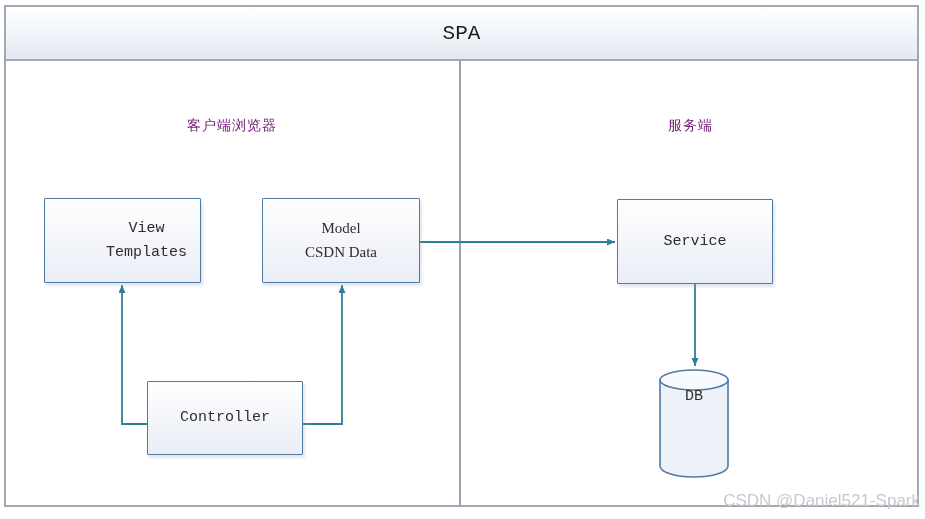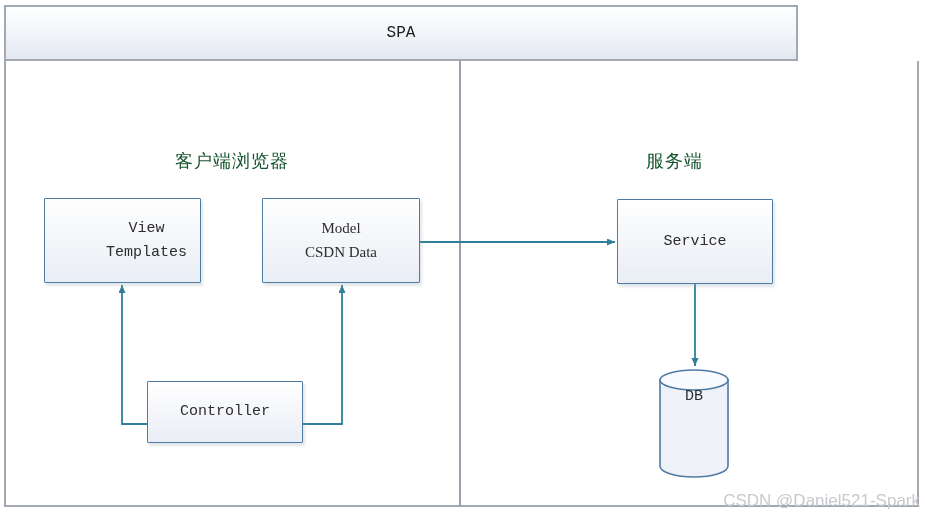--- a/index.html
+++ b/index.html
@@ -12,29 +12,29 @@
     position: relative;
     width: 925px;
     height: 519px;
     background: #ffffff;
     overflow: hidden;
   }
   
   .spa-header {
     position: absolute;
     left: 4px; top: 5px;
-    width: 794px; height: 56px;
+    width: 915px; height: 56px;
     box-sizing: border-box;
     border: 2px solid #a2a9b2;
     background: linear-gradient(180deg, #feffff 0%, #f2f5f9 50%, #e3e8f1 100%);
     display: flex;
     align-items: center;
     justify-content: center;
     font-family: "Liberation Mono", "DejaVu Sans Mono", monospace;
-    font-size: 16px;
+    font-size: 21px;
     color: #1d1d1d;
   }
   .diagram-body {
     position: absolute;
     left: 4px; top: 61px;
     width: 915px; height: 446px;
     box-sizing: border-box;
     border: 2px solid #a2a9b2;
     border-top: none;
     background: #ffffff;
@@ -42,27 +42,26 @@
   .lane-divider {
     position: absolute;
     left: 459px; top: 61px;
     width: 2px; height: 446px;
     background: #9aa1aa;
   }
   .lane-label {
     position: absolute;
     top: 117px;
     text-align: center;
-    font-size: 18px;
-    color: #14532d;
+    font-size: 14px;
+    color: #701a75;
     letter-spacing: 1px;
-    margin-top: 32px;
   }
   .lane-label.client { left: 4px;   width: 456px; }
-  .lane-label.server { left: 444px; width: 461px; text-align: center; }
+  .lane-label.server { left: 460px; width: 461px; text-align: center; }
 
   
   .wires {
     position: absolute;
     left: 0; top: 0;
     width: 925px; height: 519px;
   }
 
   
   .node {
@@ -78,21 +77,21 @@
     justify-content: center;
     font-family: "Liberation Mono", "DejaVu Sans Mono", monospace;
     font-size: 15px;
     line-height: 1.55;
     color: #2d2d2d;
     text-align: center;
   }
   .n-view       { left: 44px;  top: 198px; width: 157px; height: 85px; padding-left: 48px; }
   .n-model      { left: 262px; top: 198px; width: 158px; height: 85px; font-family: Liberation Serif, serif; }
   .n-service    { left: 617px; top: 199px; width: 156px; height: 85px; }
-  .n-controller { left: 147px; top: 381px; width: 156px; height: 62px; }
+  .n-controller { left: 147px; top: 381px; width: 156px; height: 74px; }
 
   .db-label {
     position: absolute;
     left: 660px; top: 388px;
     width: 68px;
     text-align: center;
     font-family: "Liberation Mono", "DejaVu Sans Mono", monospace;
     font-size: 15px;
     color: #2d2d2d;
   }

